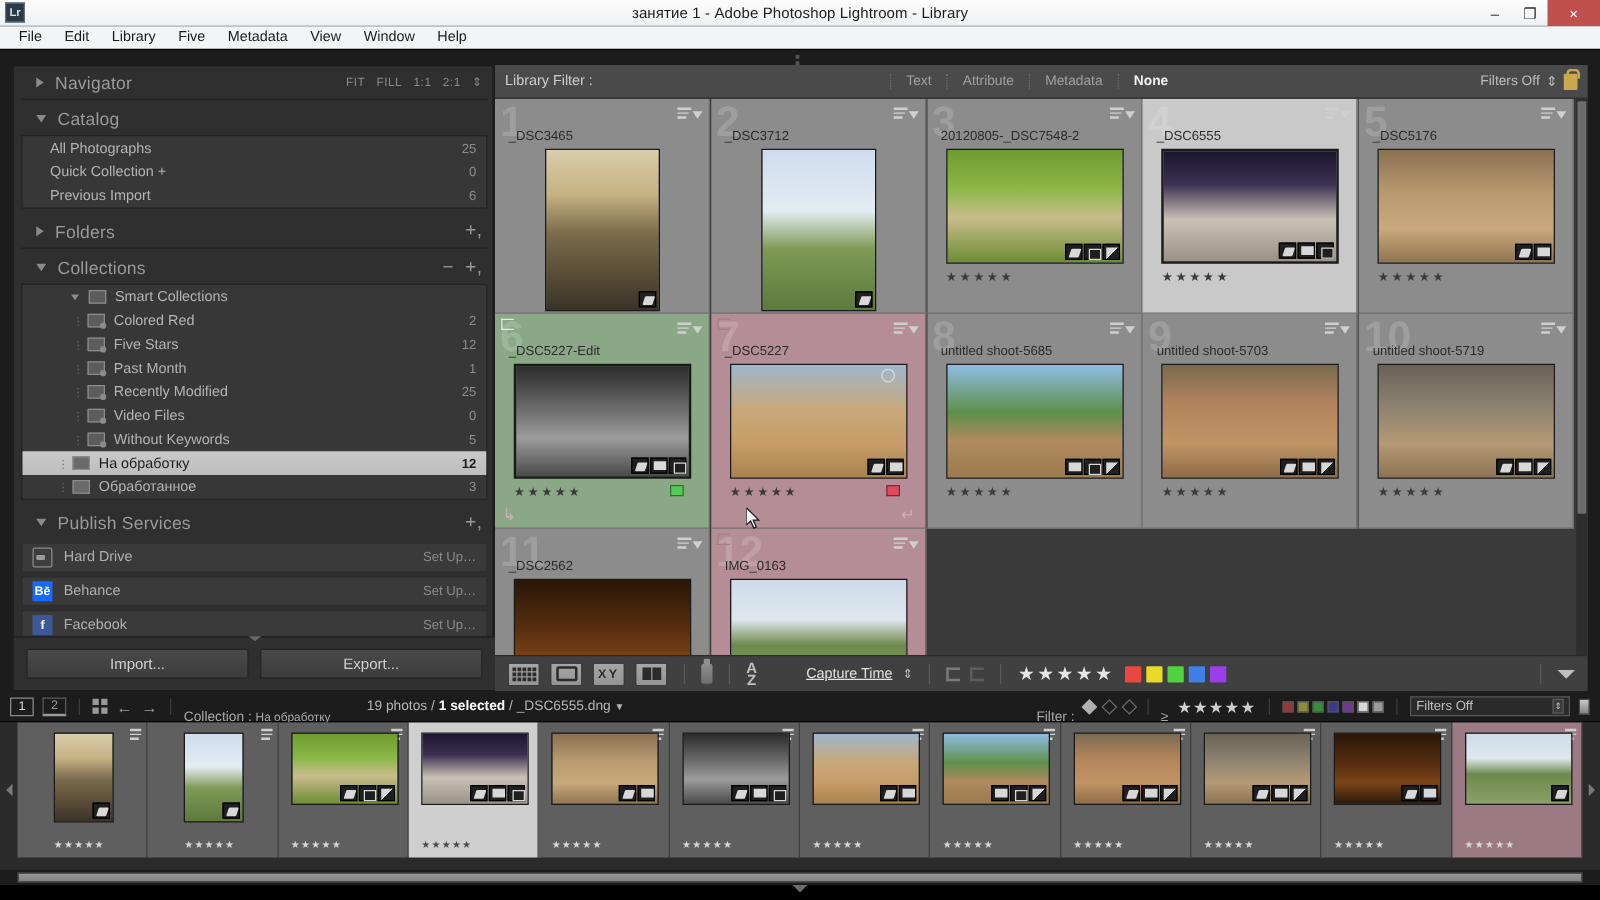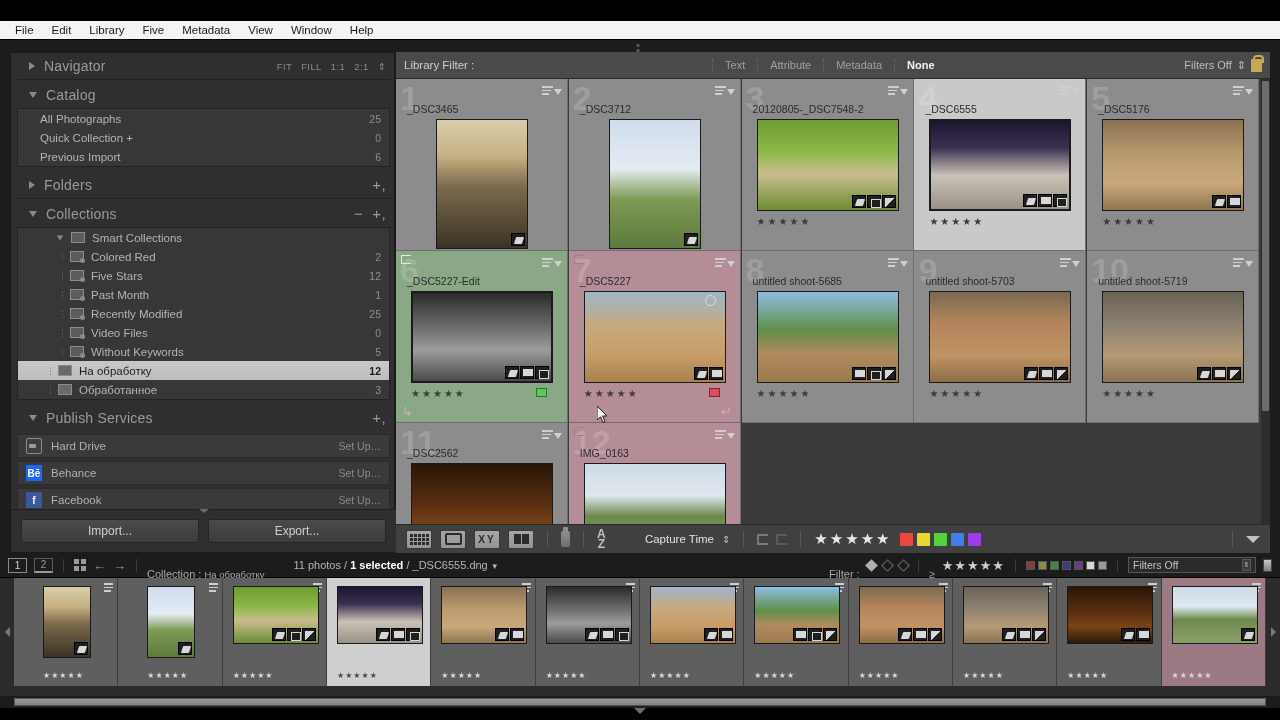--- a/index.html
+++ b/index.html
@@ -178,21 +178,21 @@
   
   .toolbar {
     position: absolute; left: 0; bottom: 0; width: 874px; height: 29px; background: #404040;
     border-top: 1px solid #2a2a2a; display: flex; align-items: center; padding: 0 10px; gap: 8px;
   }
   .tb-ico { width: 26px; height: 19px; background: linear-gradient(#6e6e6e,#5e5e5e); border: 1px solid #3a3a3a;
             border-radius: 2px; position: relative; display:flex;align-items:center;justify-content:center; }
   .tb-ico.active { background: linear-gradient(#a6a6a6,#949494); }
   .tb-sep { width: 1px; height: 16px; background: #595959; margin: 0 5px; }
   .tb-label { font-size: 11px; color: #bdbdbd; margin-top: 44px; }
-  .tb-value { font-size: 11.5px; color: #e2e2e2; }
+  .tb-value { font-size: 11.5px; color: #e2e2e2; text-decoration: underline; }
   .grid-glyph { display:grid; grid-template-columns: repeat(5,3px); grid-gap:1px; }
   .grid-glyph i { width:3px;height:3px;background:#2b2b2b; }
   .loupe-glyph { width:17px;height:12px;border:2px solid #2b2b2b;border-radius:2px; }
   .xy-glyph { font-size:10px; color:#2b2b2b; font-weight:bold; letter-spacing:2px; }
   .survey-glyph { display:flex; gap:1px; }
   .survey-glyph i { width:7px;height:10px;background:#2b2b2b; }
   .spray { width:9px;height:16px;background:linear-gradient(#8e8e8e,#6e6e6e); border-radius:2px; position:relative;}
   .spray::before{content:'';position:absolute;left:2px;top:-4px;width:5px;height:5px;background:#8e8e8e;border-radius:1px;}
   .az { font-size: 12px; color: #c0c0c0; font-weight: bold; line-height: 10px; text-align:center; }
   .flag-g { width: 11px; height: 11px; border: 2px solid #7a7a7a; border-right: none; }
@@ -251,20 +251,29 @@
                   width:0;height:0;border-top:6px solid #6a6a6a;border-left:6px solid transparent;border-right:6px solid transparent;}
 
   
   .cursor { position: absolute; left: 597px; top: 366px; width: 12px; height: 18px; z-index: 50; }
 </style>
 </head>
 <body>
 
 <div class="app">
 
+  <div class="titlebar">
+    <div class="lr-badge">Lr</div>
+    <div class="title-text">занятие 1 - Adobe Photoshop Lightroom - Library</div>
+    <div class="wincontrols">
+      <div class="wc">–</div>
+      <div class="wc">❐</div>
+      <div class="wc close">×</div>
+    </div>
+  </div>
 
   <div class="menubar" id="menubar">
       <div class="menuitem">File</div>
       <div class="menuitem">Edit</div>
       <div class="menuitem">Library</div>
       <div class="menuitem">Five</div>
       <div class="menuitem">Metadata</div>
       <div class="menuitem">View</div>
       <div class="menuitem">Window</div>
       <div class="menuitem">Help</div>
@@ -753,21 +762,21 @@
           <i></i>
         </div>
       <div class="fs-arrow">←</div>
       <div class="fs-arrow">→</div>
       <div class="fs-sep"></div>
       <div class="fs-label">
         <span>Collection :</span>
         <small>На обработку</small>
       </div>
       <div class="fs-count">
-        <span>11 photos /</span>
+        <span>19 photos /</span>
         <b>1 selected</b>
         <span>/ _DSC6555.dng</span>
         <span style="font-size:8px;">▼</span>
       </div>
       <div class="fs-right">
         <span class="fs-label">Filter :</span>
         <span class="fs-diamond" style="background:#b0b0b0;"></span>
         <span class="fs-diamond" style="border:1px solid #6a6a6a;"></span>
         <span class="fs-diamond" style="border:1px solid #6a6a6a;"></span>
         <span class="fs-sep"></span>

